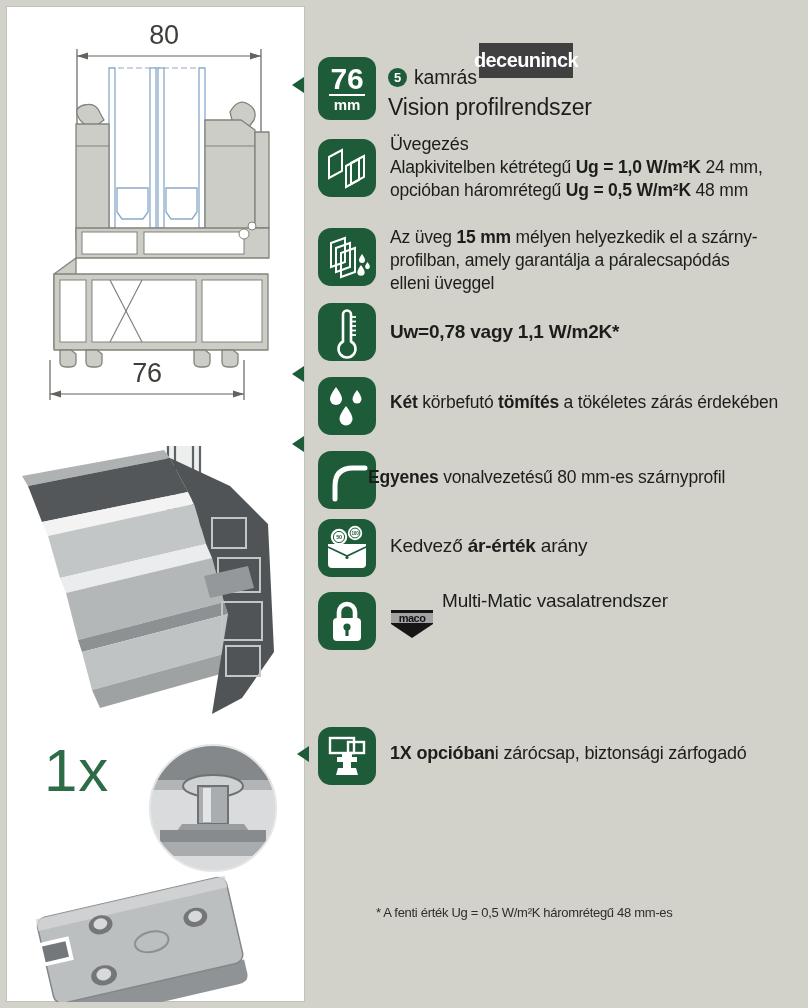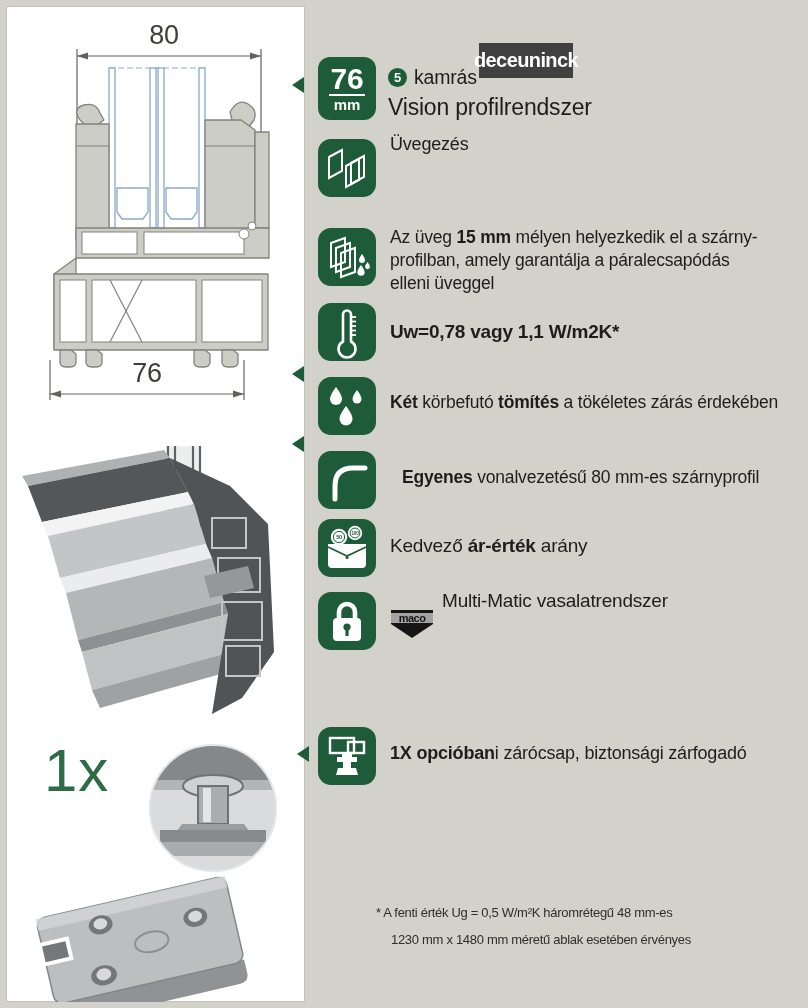--- a/index.html
+++ b/index.html
@@ -200,20 +200,21 @@
   <svg width="56" height="56" viewBox="0 0 56 56">
     <g fill="none" stroke="#fff" stroke-width="2">
       <polygon points="10,17 23,10 23,31 10,38"></polygon>
       <polygon points="27,26 40,19 40,40 27,47"></polygon>
       <polygon points="32,23 45,16 45,37 32,44"></polygon>
     </g>
   </svg>
 </div>
 <div class="abs" style="left:390px;top:132px">
   <div class="row-title">Üvegezés</div>
+  <div class="row-text"><span>Alapkivitelben kétrétegű </span><b>Ug = 1,0 W/m²K</b><span> 24 mm,</span><br><span>opcióban háromrétegű </span><b>Ug = 0,5 W/m²K</b><span> 48 mm</span></div>
 </div>
 
 <div class="abs icon" style="left:318px;top:228px">
   <svg width="56" height="56" viewBox="0 0 56 56">
     <g fill="none" stroke="#fff" stroke-width="2">
       <polygon points="12,14 26,9 26,33 12,38"></polygon>
       <polygon points="17,19 31,14 31,38 17,43"></polygon>
       <polygon points="22,24 36,19 36,43 22,48"></polygon>
     </g>
     <g fill="#fff">
@@ -248,21 +249,21 @@
     </g>
   </svg>
 </div>
 <div class="abs row-text" style="left:390px;top:391px"><b>Két</b><span> körbefutó </span><b>tömítés</b><span> a tökéletes zárás érdekében</span></div>
 
 <div class="abs icon" style="left:318px;top:451px">
   <svg width="56" height="56" viewBox="0 0 56 56">
     <path d="M16,47 V34 Q16,16 34,16 L46,16" fill="none" stroke="#fff" stroke-width="5" stroke-linecap="round"></path>
   </svg>
 </div>
-<div class="abs row-text" style="left:402px;top:466px"><b>Egyenes</b><span> vonalvezetésű 80 mm-es szárnyprofil</span></div>
+<div class="abs row-text" style="left:368px;top:466px"><b>Egyenes</b><span> vonalvezetésű 80 mm-es szárnyprofil</span></div>
 
 <div class="abs icon" style="left:318px;top:519px">
   <svg width="56" height="56" viewBox="0 0 56 56">
     <circle cx="20" cy="17" r="8.2" fill="#fff"></circle>
     <circle cx="20" cy="17" r="5.6" fill="none" stroke="#1e5b39" stroke-width="1"></circle>
     <text x="20" y="19" font-size="5.5" text-anchor="middle" fill="#1e5b39" font-weight="bold">50</text>
     <circle cx="36" cy="13" r="7.2" fill="#fff"></circle>
     <circle cx="36" cy="13" r="4.9" fill="none" stroke="#1e5b39" stroke-width="1"></circle>
     <text x="36" y="15" font-size="4.6" text-anchor="middle" fill="#1e5b39" font-weight="bold">100</text>
     <path d="M9,24 h38 v20 a4,4 0 0 1 -4,4 H13 a4,4 0 0 1 -4,-4 z" fill="#fff"></path>
@@ -297,14 +298,13 @@
       <path d="M23,25 h10 v4 h5 v5 H18 v-5 h5 z"></path>
       <rect x="24" y="34" width="8" height="6"></rect>
       <path d="M19,40 h18 l2,7 H17 z"></path>
     </g>
   </svg>
 </div>
 <div class="abs row-text" style="left:390px;top:742px;font-size:18px"><b>1X opcióban</b><span>i zárócsap, biztonsági zárfogadó</span></div>
 
 <div class="abs footnote" style="left:376px;top:899px">
   <div class="fl first">* A fenti érték Ug = 0,5 W/m²K háromrétegű 48 mm-es</div>
-  <div class="fl">1230 mm x 1480 mm méretű ablak esetében érvényes</div>
 </div>
 
 </body></html>

